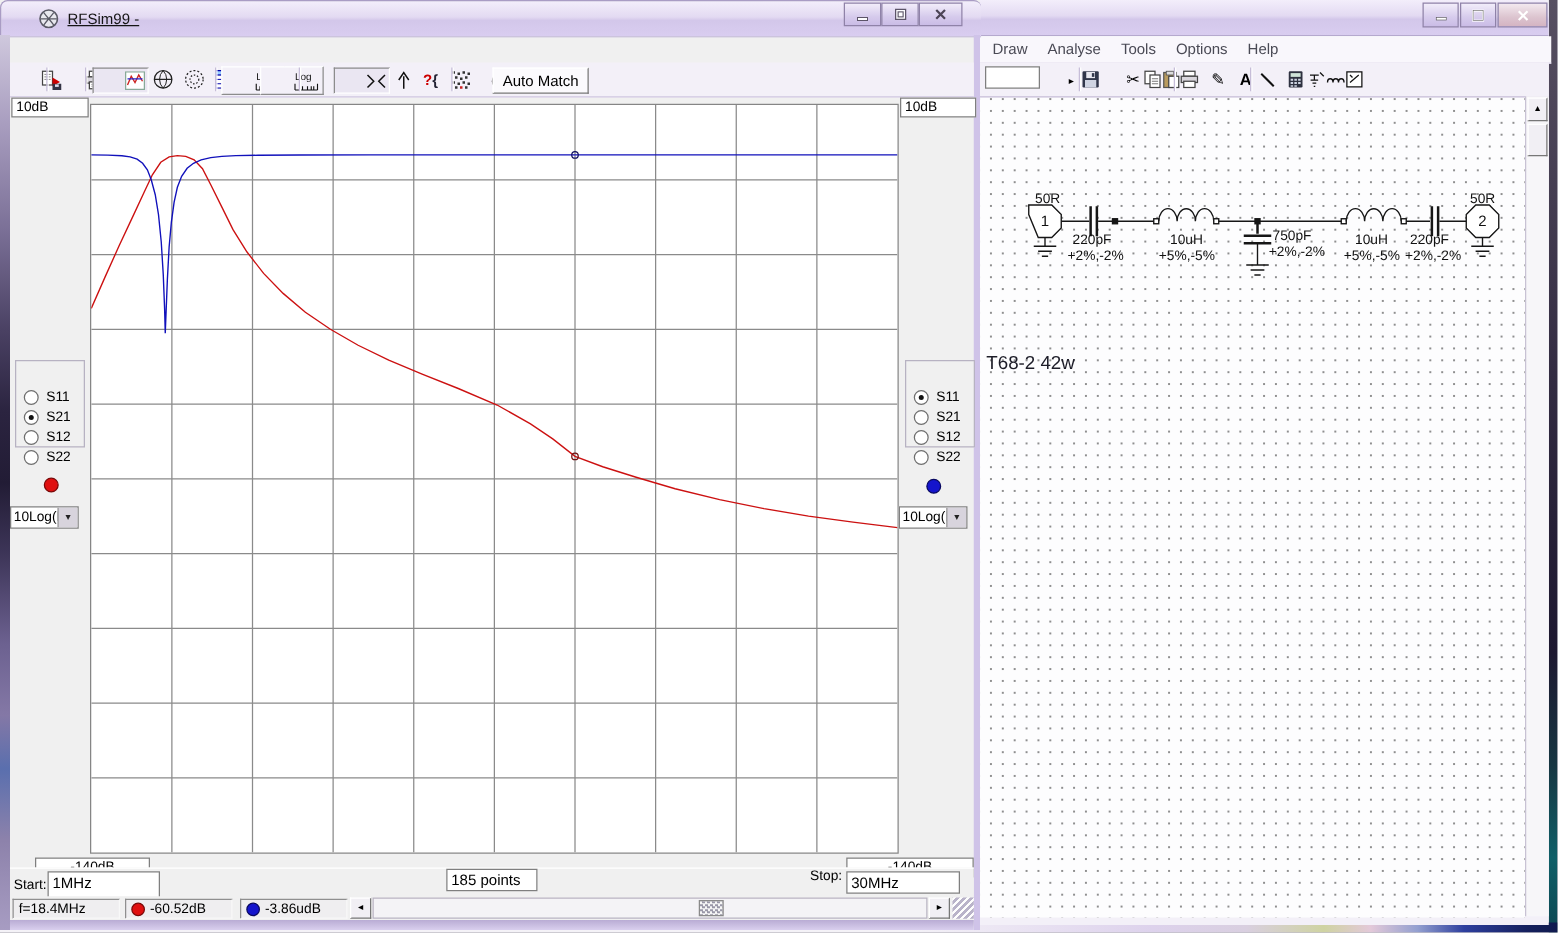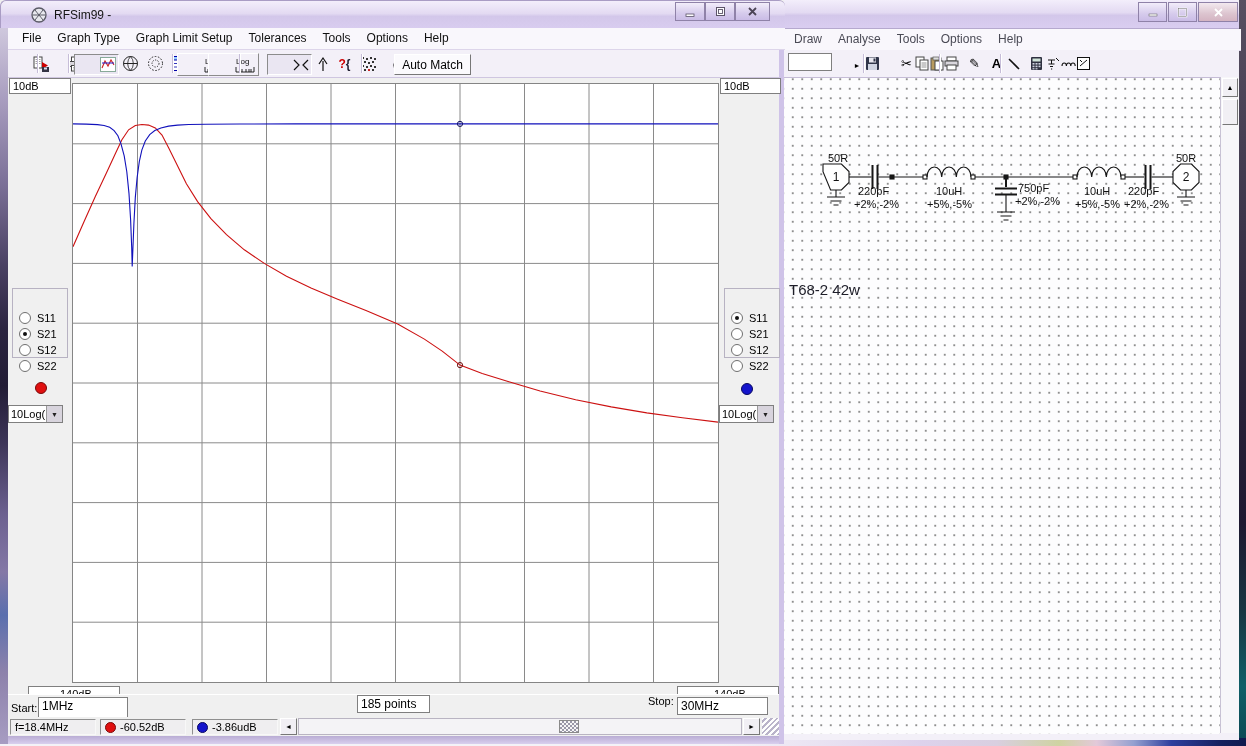--- a/index.html
+++ b/index.html
@@ -213,21 +213,21 @@
       <div class="btn3" style="left:1px;top:22px;width:16px;height:26px;"></div>
     </div>
   </div>
 
   <div class="abs win" id="win-left">
     <div class="abs titlebar">
       <svg class="abs" style="left:30px;top:6px;" width="16" height="16">
         <circle cx="8" cy="8" r="7" fill="#e8e8ee" stroke="#5a5a66" stroke-width="1.3"></circle>
         <path d="M1.5 8 H14.5 M4 3 C7 7,9 9,12 13 M12 3 C9 7,7 9,4 13" stroke="#5a5a66" stroke-width="1" fill="none"></path>
       </svg>
-      <span class="abs" style="left:53px;top:7px;font-size:12px;color:#151515;">RFSim99 -</span>
+      <span class="abs" style="left:53px;top:7px;font-size:12px;color:#151515;text-decoration:underline;">RFSim99 -</span>
     </div>
     <div class="winbtn" style="left:675px;width:30px;height:19px;">
       <svg width="10" height="10">
           <rect x="1" y="7" width="8" height="2.4" fill="#fdfdff" stroke="#5c5468" stroke-width="0.8"></rect>
         </svg>
     </div>
     <div class="winbtn" style="left:705px;width:30px;height:19px;">
       <svg width="11" height="11">
           <rect x="1.5" y="1.5" width="8" height="8" fill="#fdfdff" stroke="#5c5468" stroke-width="1"></rect>
           <rect x="3.5" y="3.5" width="4" height="4" fill="none" stroke="#5c5468" stroke-width="0.9"></rect>
@@ -236,21 +236,20 @@
     <div class="winbtn" style="left:735px;width:35px;height:19px;">
       <svg width="11" height="11">
           <path d="M2 2 L9 9 M9 2 L2 9" stroke="#4c4456" stroke-width="1.8"></path>
         </svg>
     </div>
 
     <div class="abs" style="left:0;top:28px;width:8px;height:716px;background:linear-gradient(180deg,#cfc8dd 0%,#a89dbf 10%,#7a6f96 22%,#4a4163 33%,#2b2440 42%,#221c35 50%,#3d3558 58%,#6c6190 68%,#8478a6 76%,#5a6fae 82%,#8d82ab 90%,#a79cc2 100%);"></div>
     <div class="abs" style="left:779px;top:28px;width:5px;height:716px;background:#cfc3e8;"></div>
     <div class="abs" style="left:8px;top:736px;width:771px;height:8px;background:linear-gradient(180deg,#b9acd4,#d9cfee);"></div>
 
-    <div class="abs menubar" id="lmenu" style="left:8px;top:28px;width:771px;padding-left:6px;"><span class="mi">File</span><span class="mi">Graph Type</span><span class="mi">Graph Limit Setup</span><span class="mi">Tolerances</span><span class="mi">Tools</span><span class="mi">Options</span><span class="mi">Help</span></div>
     <div class="abs toolbar" style="left:8px;top:50px;width:771px;"></div>
 
     <div class="tbtn" style="left:10px;">
       <svg width="17" height="16">
           <rect x="1" y="1" width="8" height="11" fill="#fff" stroke="#444"></rect>
           <path d="M2.5 3.5h5M2.5 5.5h5M2.5 7.5h5" stroke="#888" stroke-width="0.8"></path>
           <path d="M9 6 L15 9.5 L9 13 Z" fill="#c00"></path>
           <rect x="9" y="11" width="7" height="5" fill="#334"></rect>
           <rect x="11" y="11.5" width="3" height="2" fill="#dde"></rect>
         </svg>

